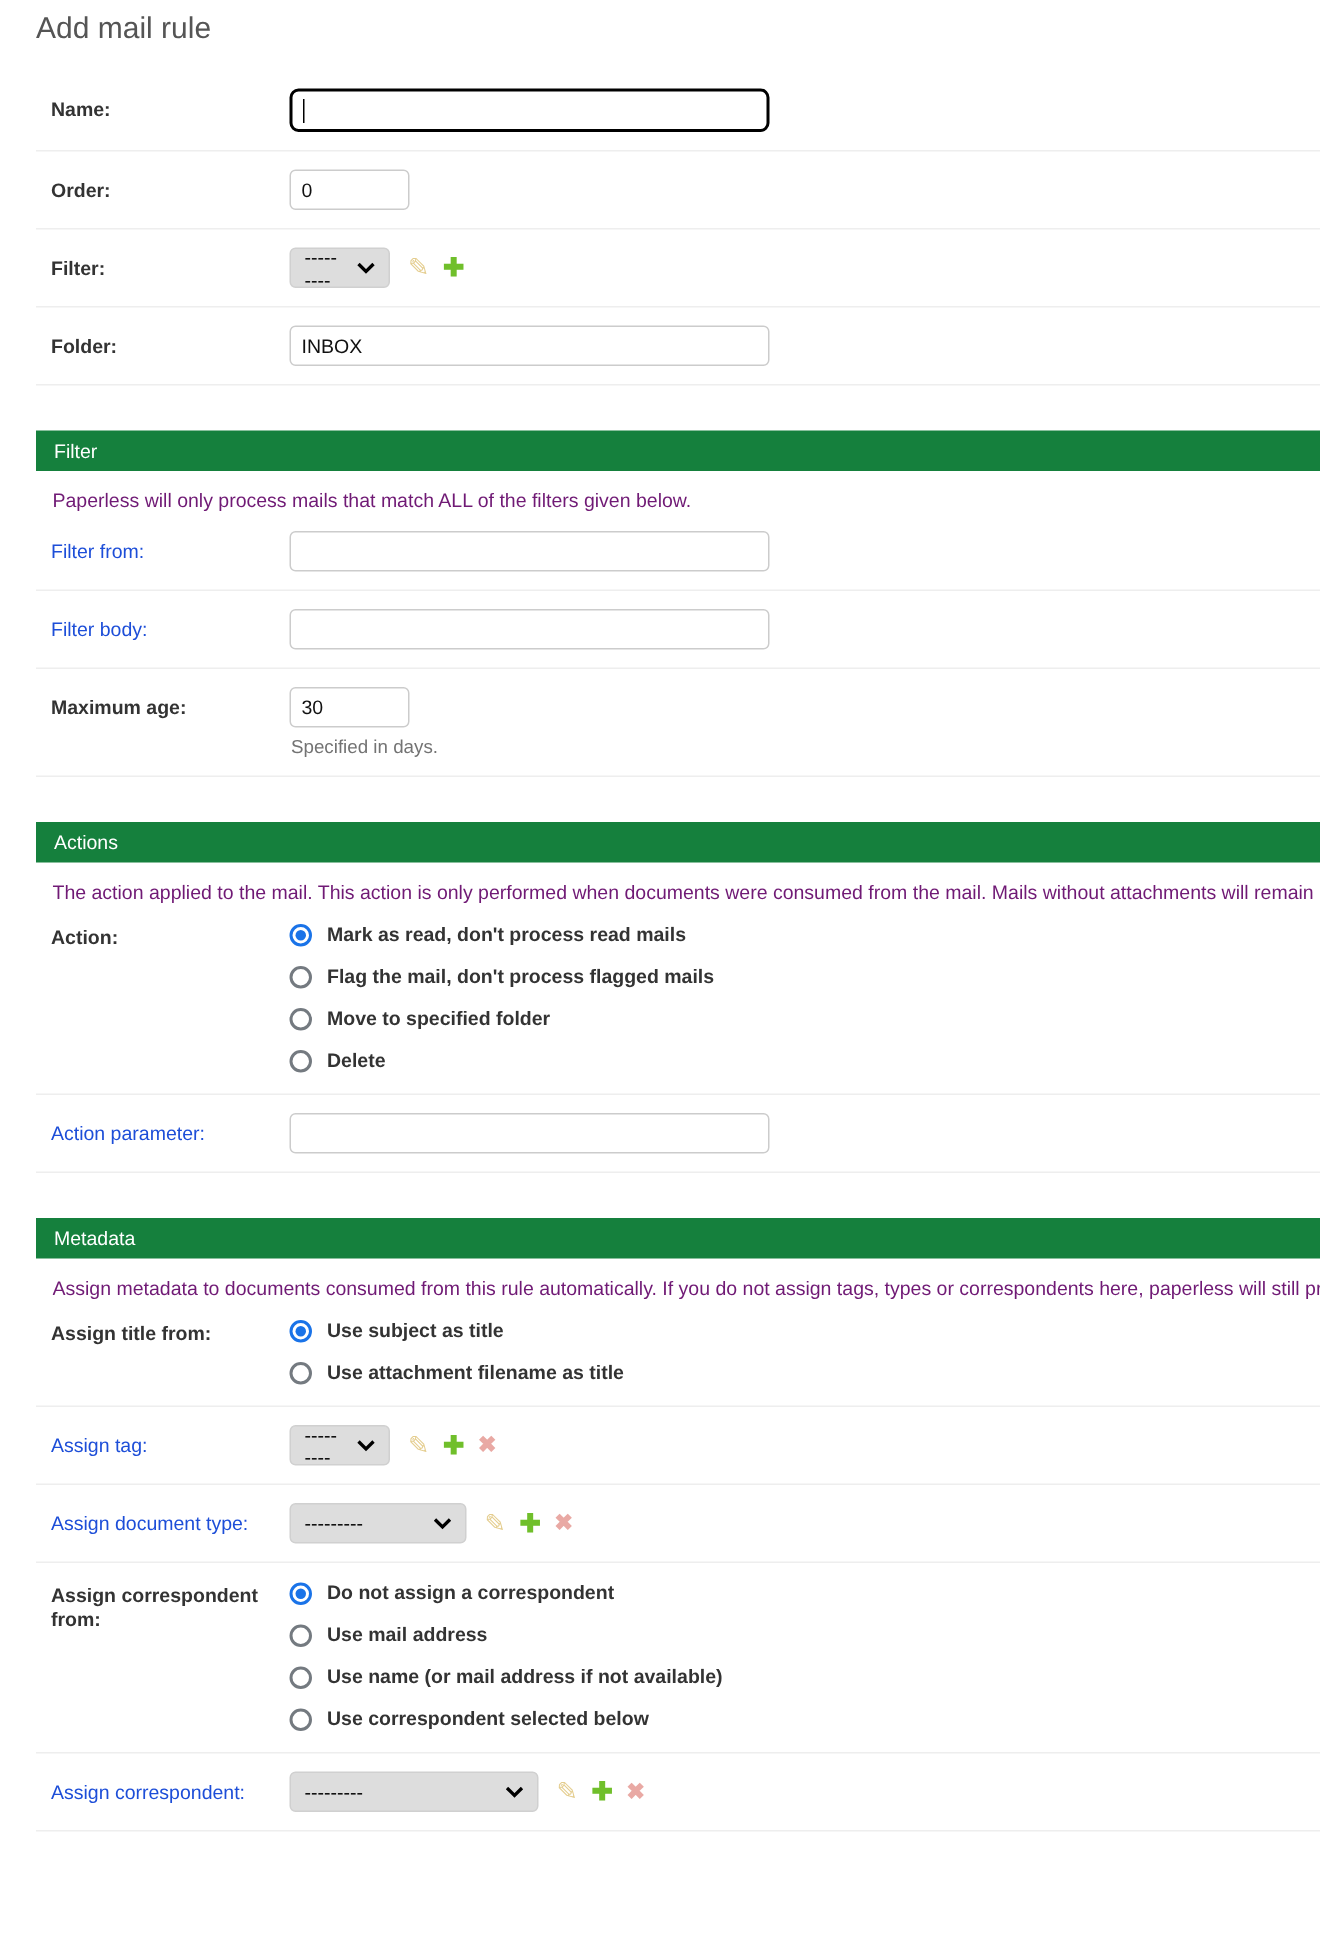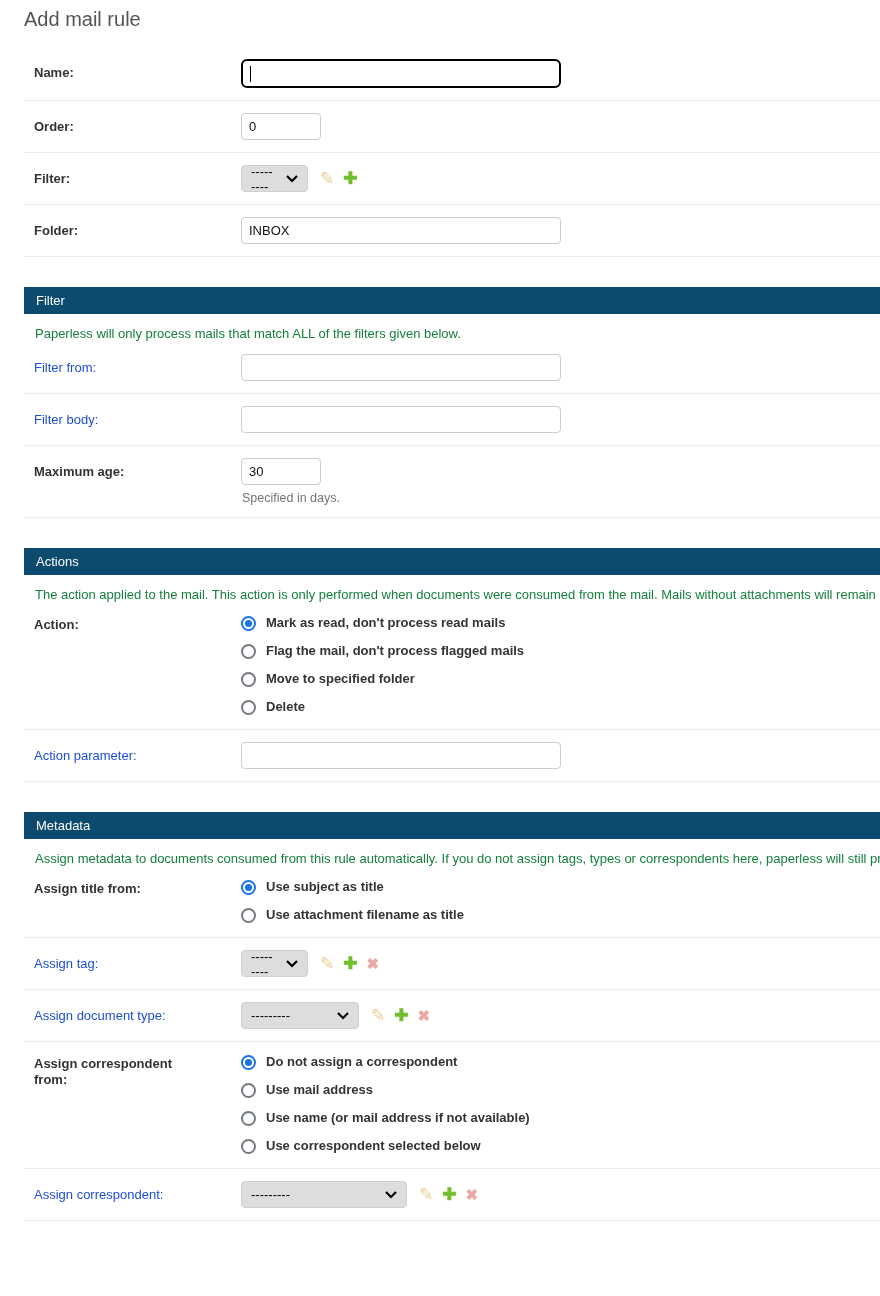--- a/index.html
+++ b/index.html
@@ -12,38 +12,37 @@
     height: 1296px;
   }
   h1.page-title {
     font-size: 20px;
     font-weight: 400;
     color: #555;
     margin: 8px 0 16px 24px;
   }
   .module { margin-left: 24px; margin-bottom: 30px; background: #fff; }
   .module-header {
-    background: #0c4a6e;
+    background: #15803d;
     color: #fff;
     font-size: 13px;
     font-weight: 400;
     padding: 6px 12px;
     line-height: 15px;
   }
   .module-help {
-    color: #15803d;
+    color: #701a75;
     margin: 12px 0 1px 11px;
     white-space: nowrap;
     overflow: hidden;
   }
   .form-row {
     display: flex;
     padding: 12px 0;
     border-bottom: 1px solid #eee;
-    gap: 48px;
   }
   .label-col {
     width: 169px;
     flex-shrink: 0;
     padding: 6px 8px 0 10px;
   }
   .label-col label { color: #1d4ed8; font-weight: 400; line-height: 16px; display: block; }
   .label-col.required label { color: #333; font-weight: 700; }
   .field-col { flex: 1; }
   input.vtext {

